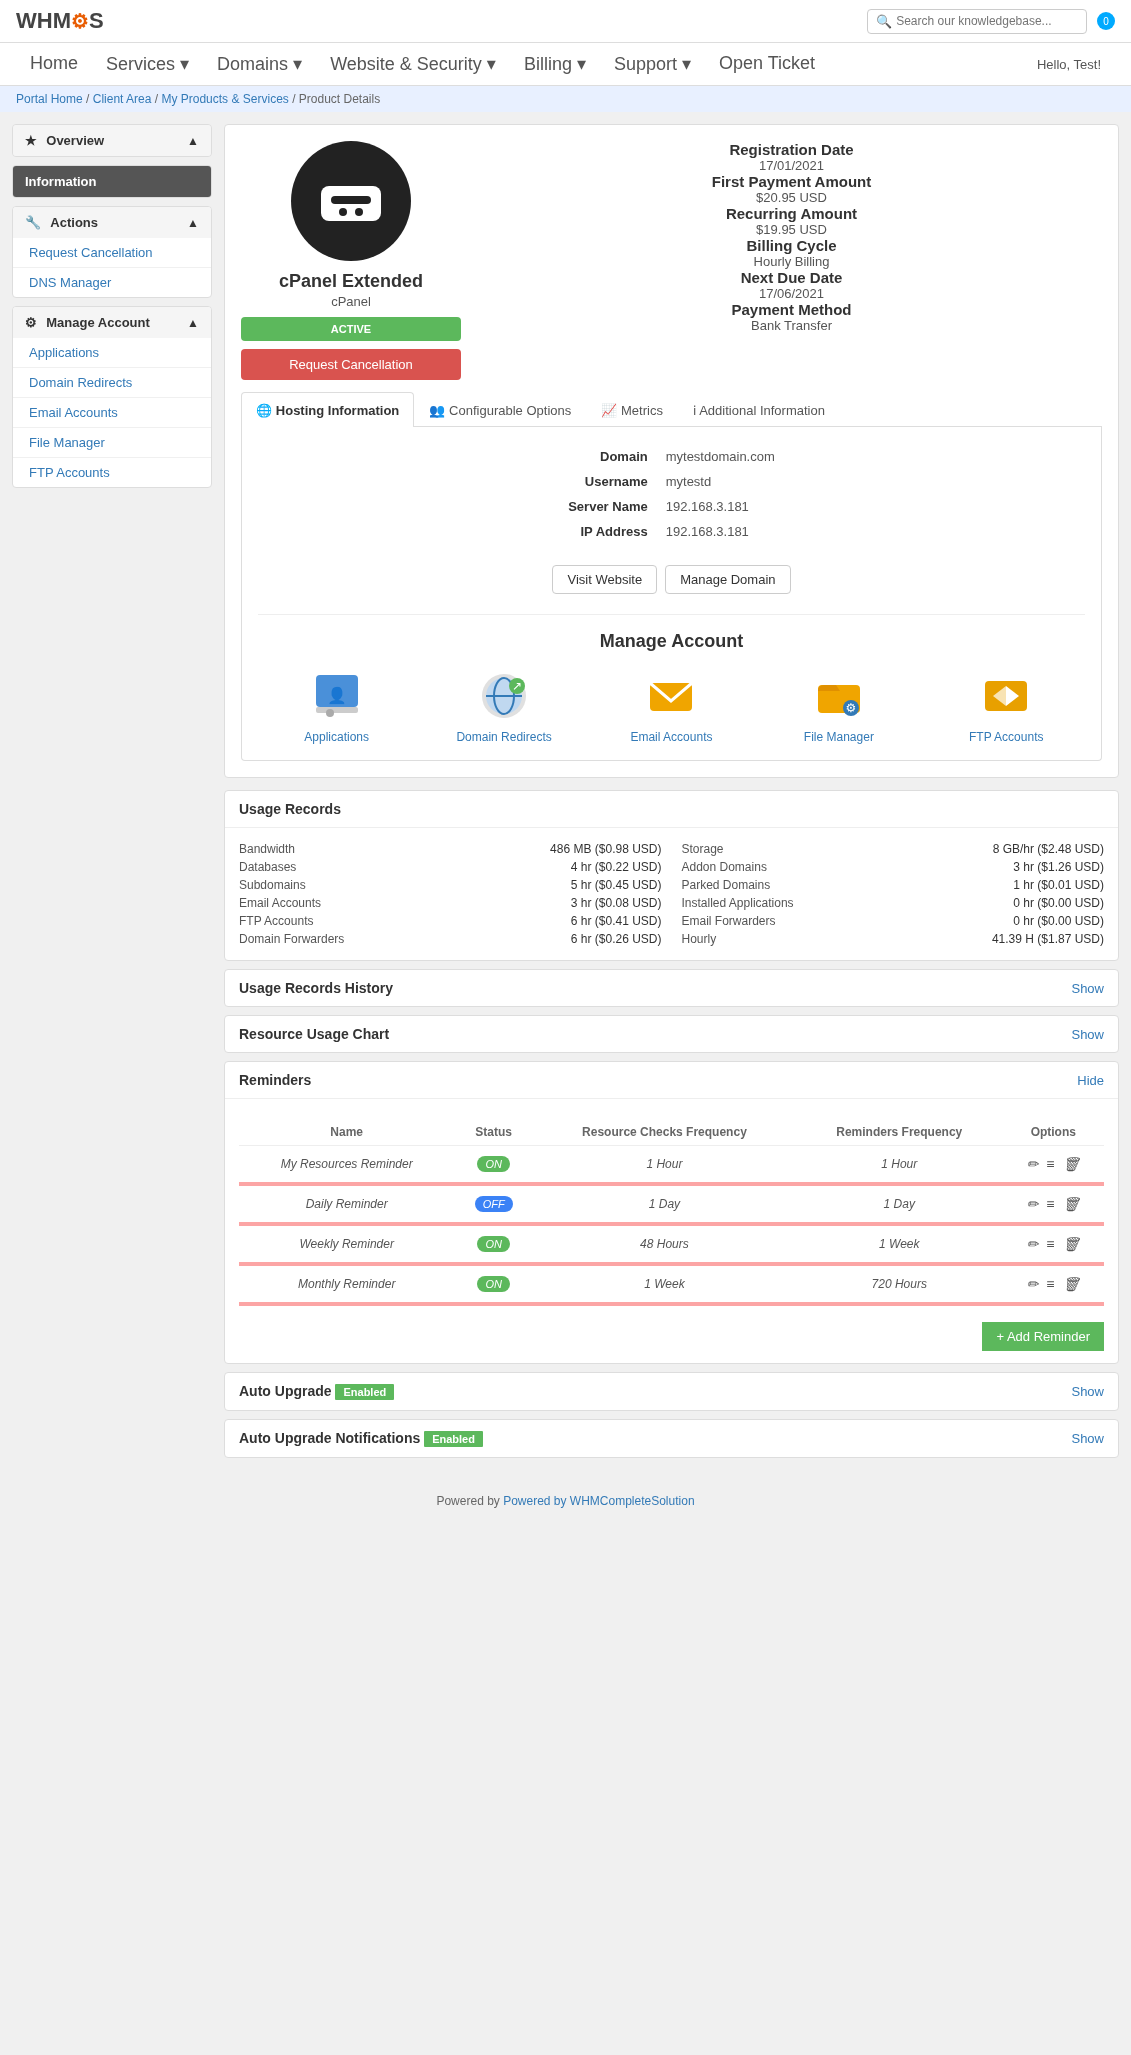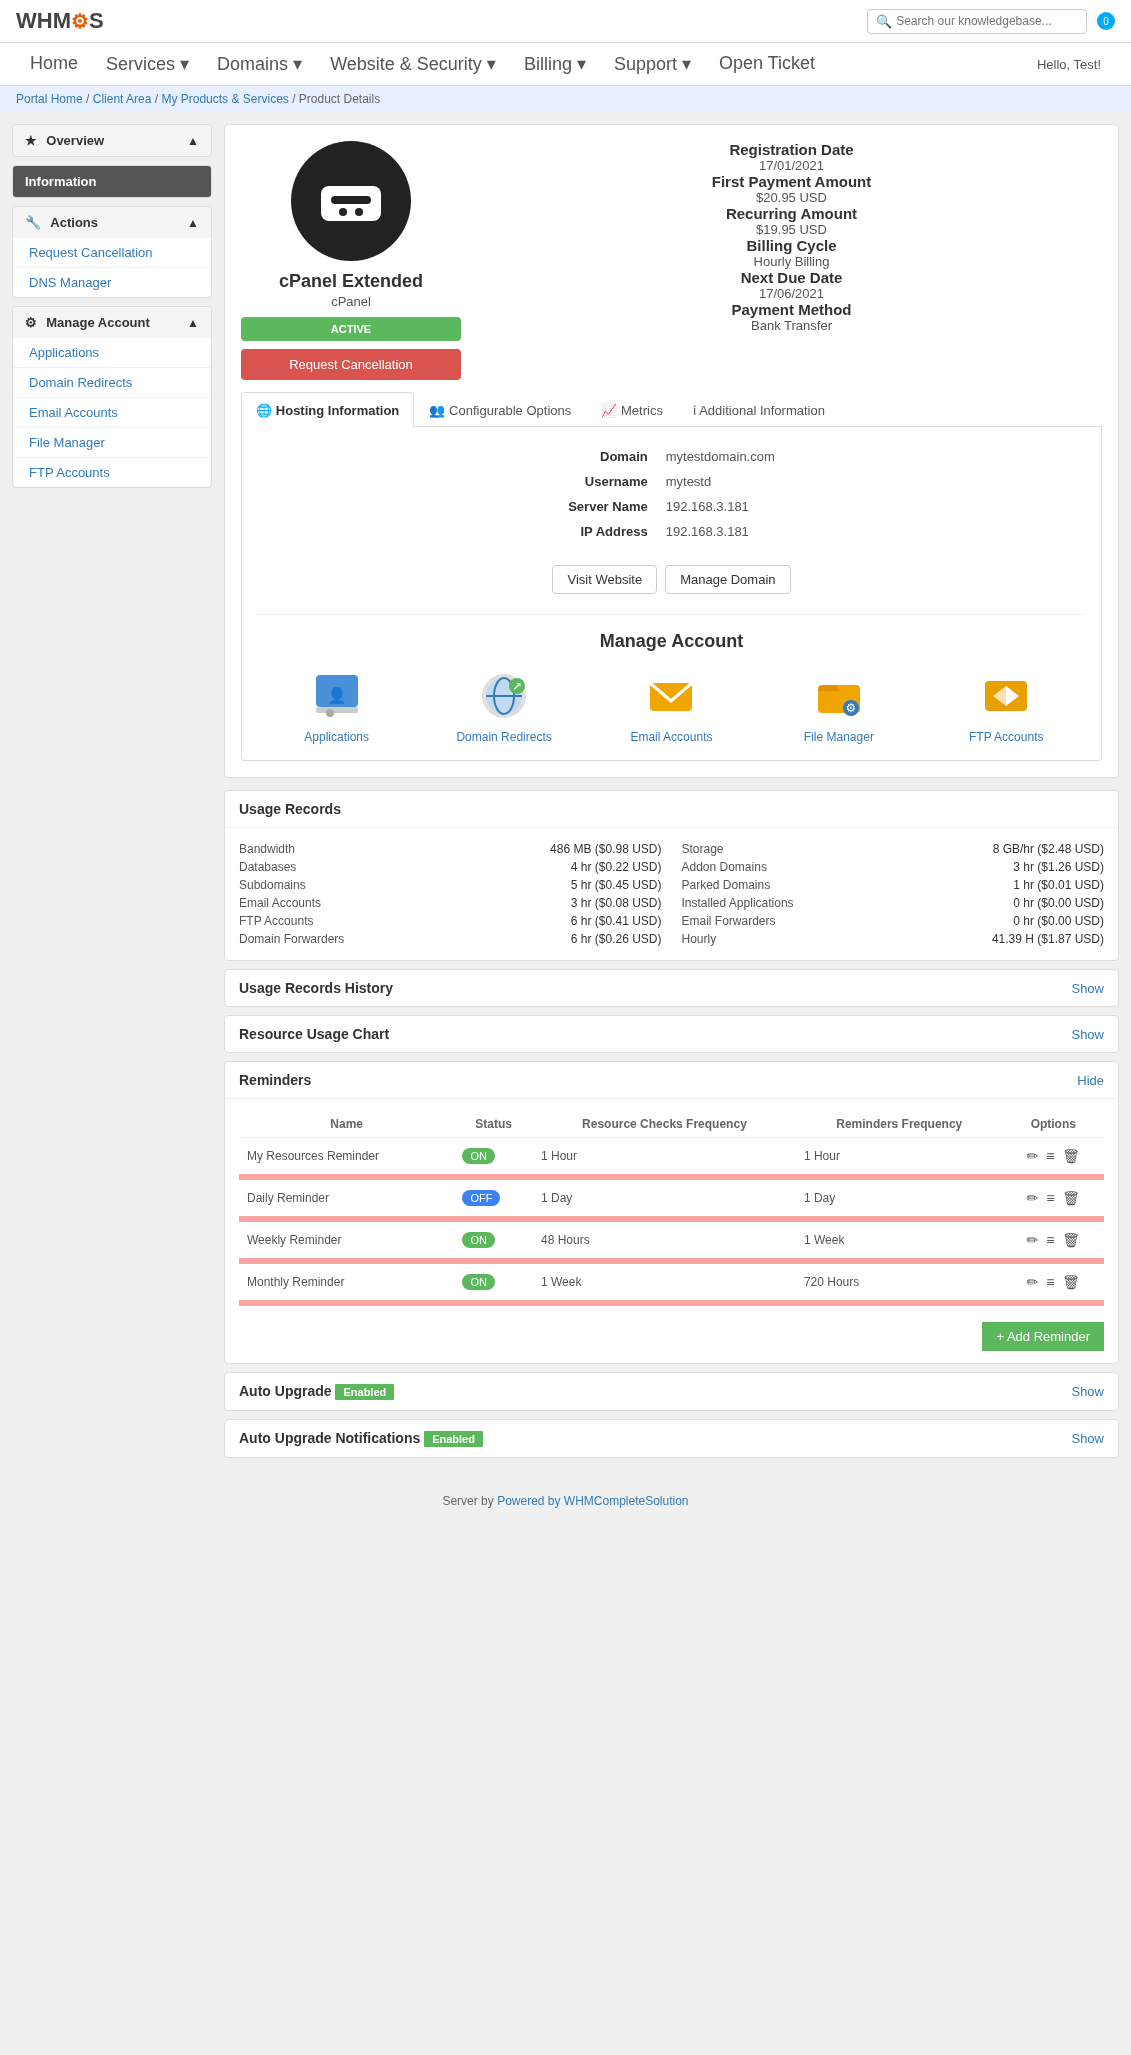--- a/index.html
+++ b/index.html
@@ -82,23 +82,23 @@
     .section-header { padding: 10px 14px; display: flex; align-items: center; justify-content: space-between; font-size: 14px; font-weight: bold; color: #333; }
     .section-body { padding: 12px 14px; border-top: 1px solid #eee; }
     .show-link { color: #337ab7; cursor: pointer; font-size: 13px; font-weight: normal; }
 
     .usage-grid { display: grid; grid-template-columns: 1fr 1fr; gap: 2px 20px; }
     .usage-row { display: flex; justify-content: space-between; padding: 2px 0; font-size: 12px; }
     .usage-key { color: #555; }
     .usage-val { color: #333; }
 
     
-    .reminders-table { width: 100%; border-collapse: collapse; }
+    .reminders-table { width: 100%; border-collapse: collapse; margin-top: 8px; }
     .reminders-table th { font-size: 12px; color: #666; font-weight: bold; padding: 6px 8px; text-align: center; border-bottom: 1px solid #eee; }
-    .reminders-table td { font-size: 12px; color: #555; padding: 10px 8px; text-align: left; border-bottom: 6px solid #fca5a5; }
+    .reminders-table td { font-size: 12px; color: #555; padding: 10px 8px; text-align: center; border-bottom: 4px solid #fca5a5; font-style: italic; }
     .toggle-on { background: #5cb85c; color: #fff; border-radius: 12px; padding: 2px 8px; font-size: 11px; display: inline-block; }
     .toggle-off { background: #3b82f6; color: #fff; border-radius: 12px; padding: 2px 8px; font-size: 11px; display: inline-block; }
     .action-icons { display: flex; gap: 8px; justify-content: center; }
     .action-icon { color: #555; cursor: pointer; font-size: 14px; }
     .add-reminder-btn { background: #5cb85c; color: #fff; border: none; padding: 7px 14px; border-radius: 0; cursor: pointer; font-size: 13px; float: right; margin-top: 8px; }
 
     
     .enabled-badge { background: #5cb85c; color: #fff; font-size: 11px; padding: 2px 8px; border-radius: 1px; display: inline-block; }
 
     
@@ -509,14 +509,14 @@
           <span class="enabled-badge">Enabled</span>
         </span>
         <span class="show-link">Show</span>
       </div>
     </div>
 
   </div>
 </div>
 
 <div class="footer">
-  <span>Server by </span><a href="#">Powered by WHMCompleteSolution</a>
+  <span>Powered by </span><a href="#">Powered by WHMCompleteSolution</a>
 </div>
 
 </body></html>

